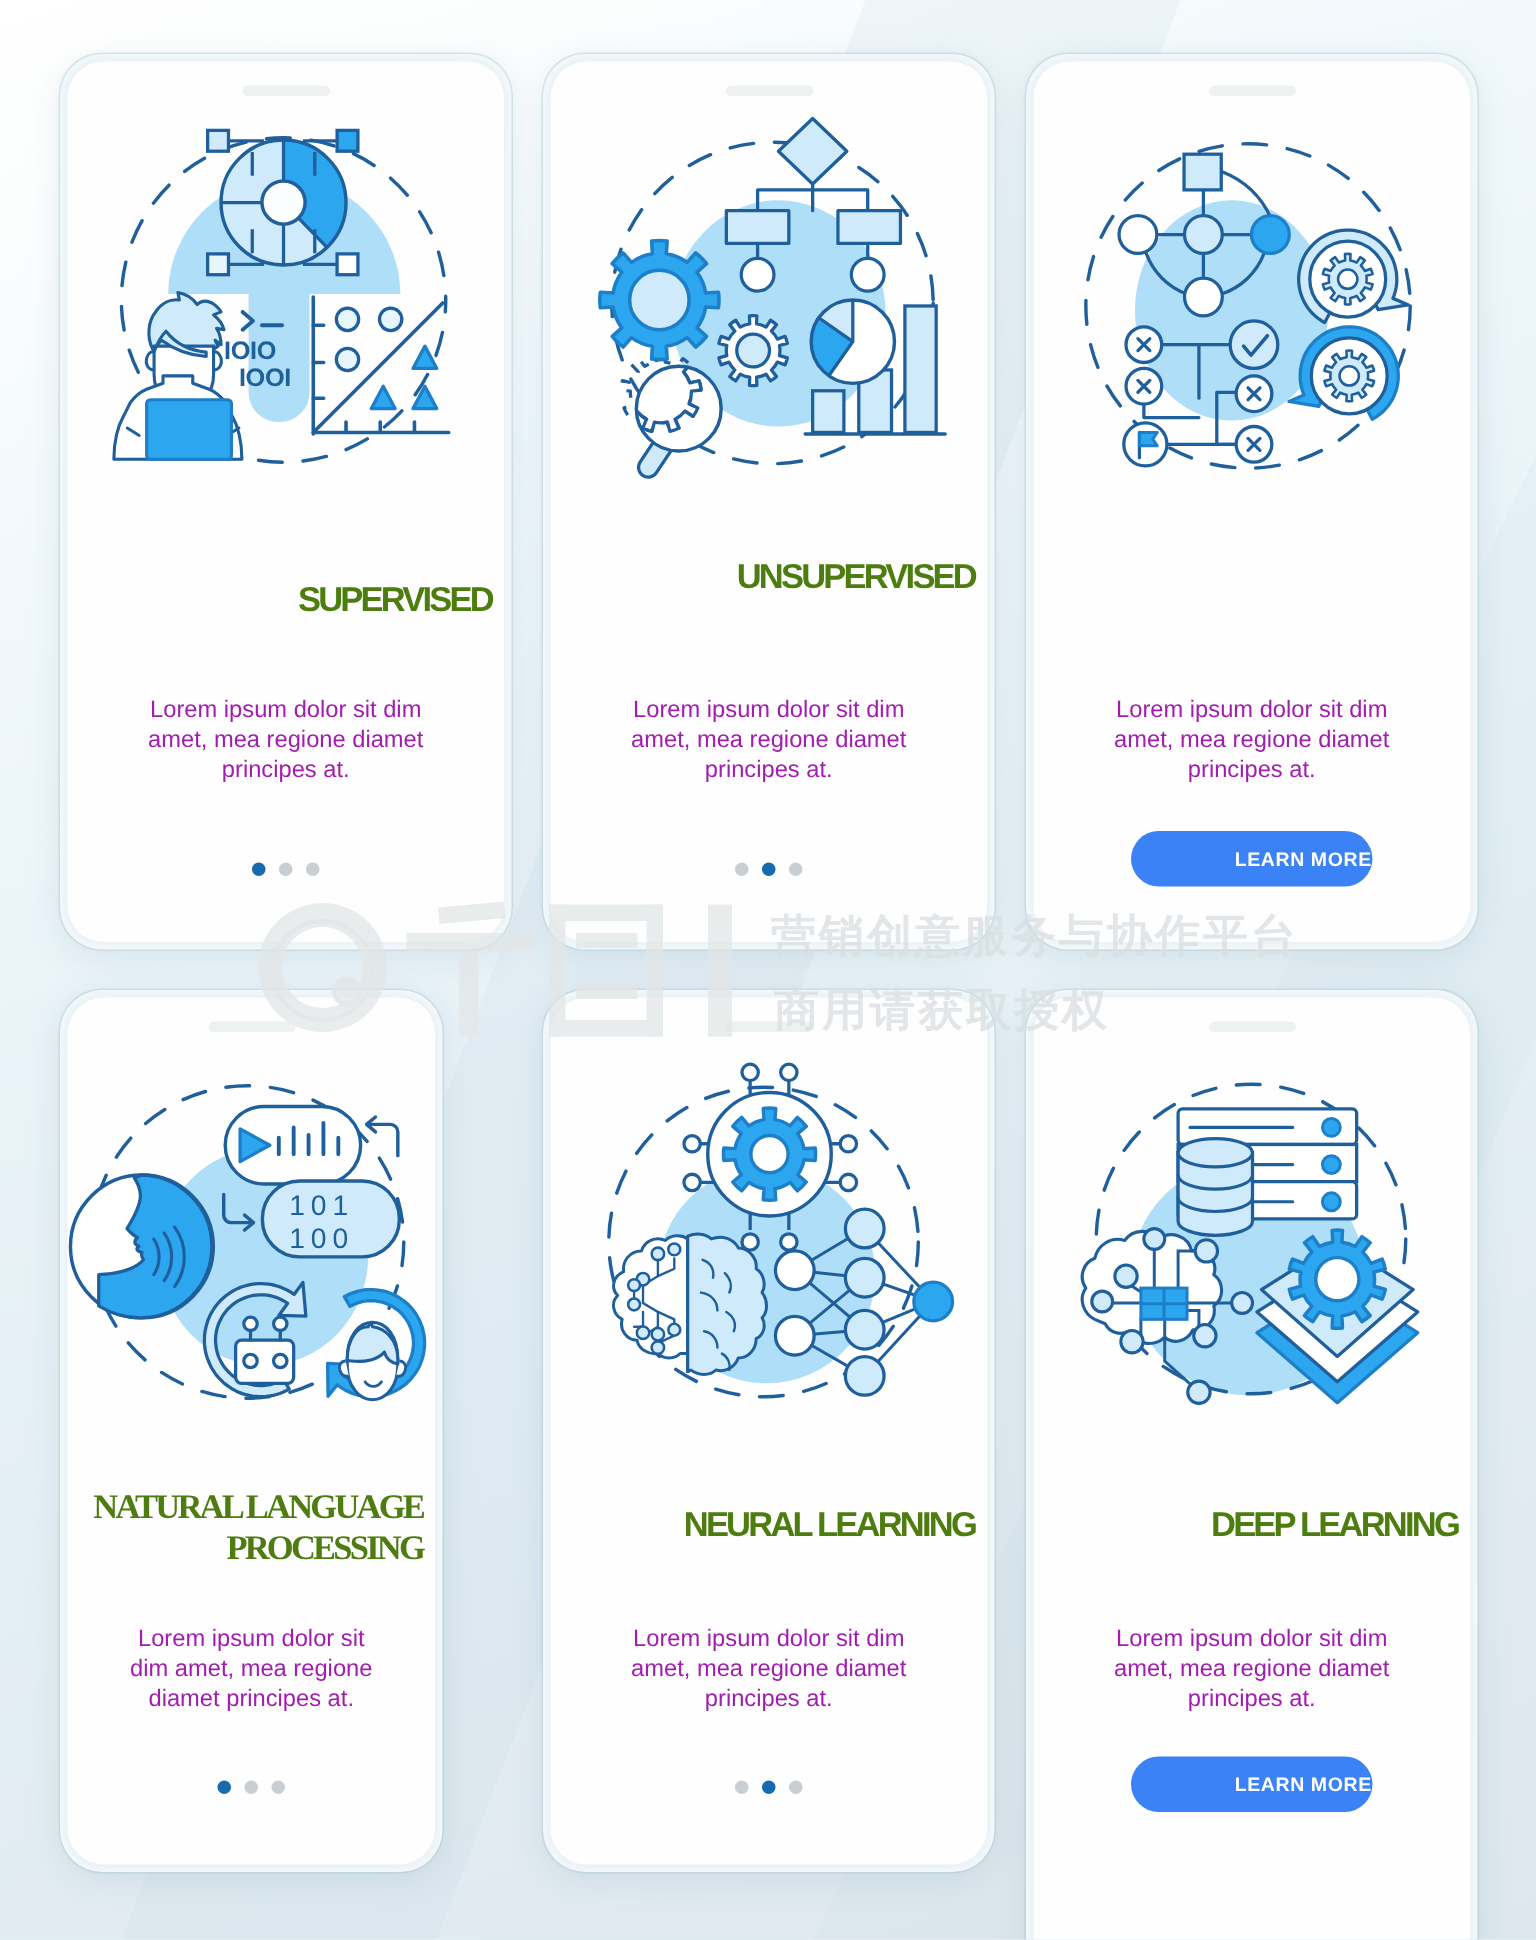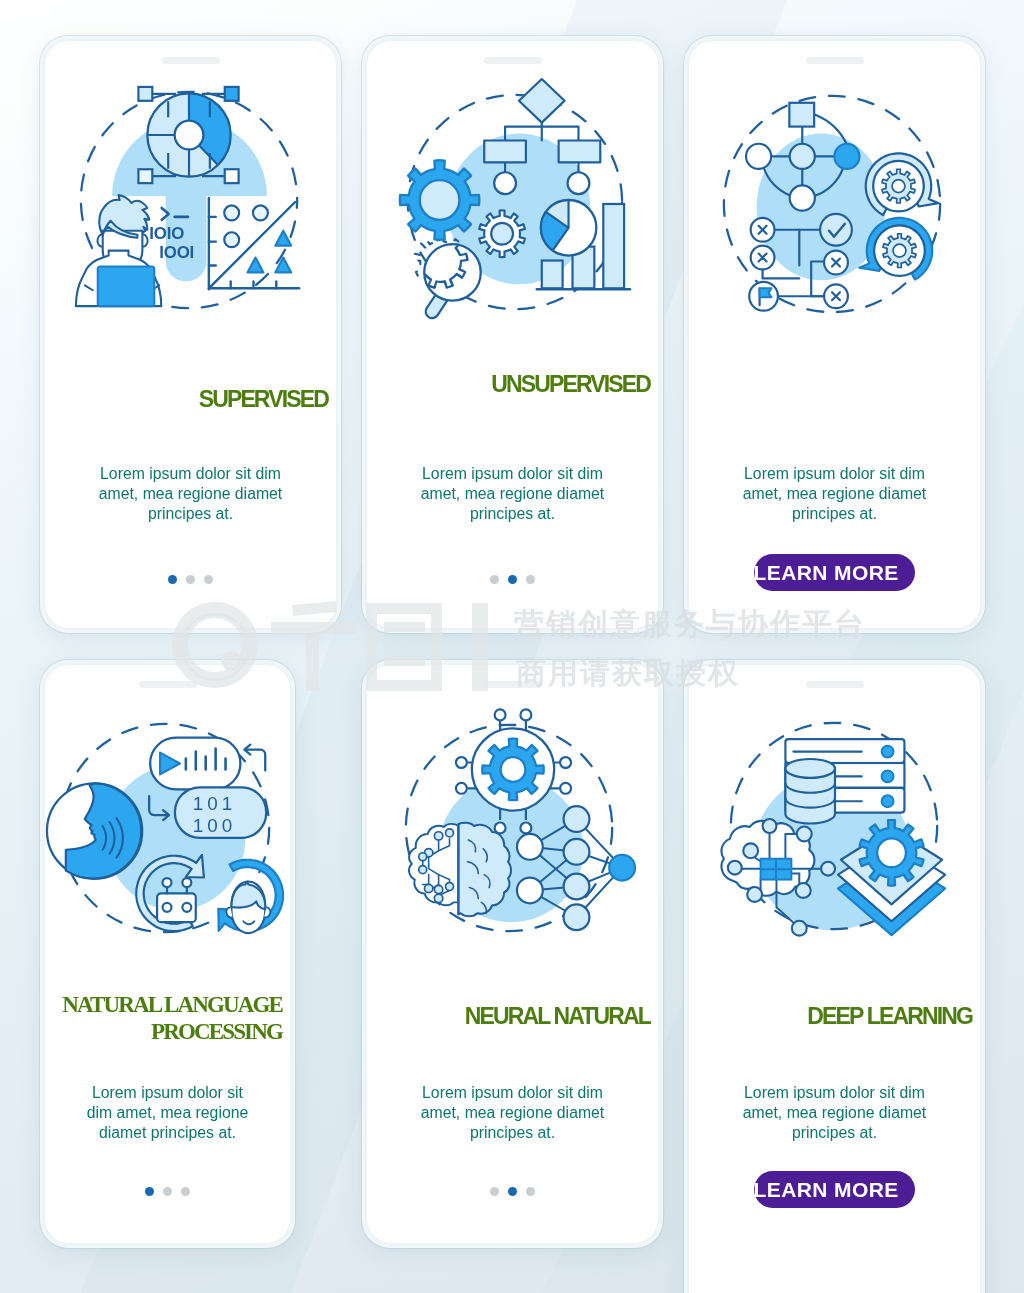--- a/index.html
+++ b/index.html
@@ -14,28 +14,28 @@
   box-shadow:0 0 7px rgba(170,198,210,.25);}
 .notch{position:absolute;left:50%;margin-left:-29px;top:16px;
   width:58px;height:7px;border-radius:3.5px;background:#eef1f2;}
 .illus{position:absolute;left:50%;margin-left:-124px;top:36px;width:248px;height:248px;text-align:center;}
 .illus svg{display:block;width:248px;height:248px;}
 .title{position:absolute;left:8px;right:8px;text-align:right;
   color:#4d7c0f;font-weight:bold;font-size:23px;letter-spacing:-1.85px;line-height:1.0;}
 .title.two{line-height:1.19;font-size:23px;letter-spacing:-1.85px;font-family:Liberation Serif, serif;}
 
 .desc{position:absolute;left:40px;right:40px;text-align:center;
-  color:#0f766e;font-size:15.8px;line-height:1.265;}
+  color:#a21caf;font-size:15.8px;line-height:1.265;}
 .dots{position:absolute;left:0;right:0;text-align:center;font-size:0;}
 .dot{display:inline-block;width:9px;height:9px;border-radius:50%;
   background:#c9ced2;margin:0 4.6px;vertical-align:middle;}
 .dot.on{background:#1769b0;}
 .btn{position:absolute;left:50%;margin-left:-81px;width:161px;height:37px;
-  background:#4c1d95;color:#fff;border-radius:19px;line-height:37px;
-  text-align:left;font-weight:bold;font-size:21px;letter-spacing:.4px;}
+  background:#3b82f6;color:#fff;border-radius:19px;line-height:37px;
+  text-align:right;font-weight:bold;font-size:13px;letter-spacing:.4px;}
 .wm{position:absolute;left:0;top:0;width:1024px;height:1073px;pointer-events:none;}
 </style>
 </head>
 <body>
 
 <div class="bg"></div>
 <div id="deco">
   <svg width="1024" height="1293" viewBox="0 0 1024 1293" style="position:absolute;left:0;top:0">
     <path d="M600 -60 L810 -60 L250 1400 L40 1400 Z" fill="#c9dde8" opacity="0.20"></path>
     <path d="M1060 230 L1060 600 L740 1400 L490 1400 Z" fill="#c9dde8" opacity="0.16"></path>
@@ -373,21 +373,21 @@
   <circle cx="142" cy="191" r="13" fill="#ffffff"></circle>
   <circle cx="189" cy="119" r="13" fill="#cfeafa"></circle>
   <circle cx="189" cy="152" r="13" fill="#cfeafa"></circle>
   <circle cx="189" cy="187" r="13" fill="#cfeafa"></circle>
   <circle cx="189" cy="218" r="13" fill="#cfeafa"></circle>
   <circle cx="235" cy="168" r="13" fill="#2ba6ef" stroke="#1d7fc7"></circle>
  </g>
 </g>
 </svg>
         </div>
-        <div class="title" style="top:340px">NEURAL NATURAL</div>
+        <div class="title" style="top:340px">NEURAL LEARNING</div>
         <div class="desc" style="top:418px">Lorem ipsum dolor sit dim amet, mea regione diamet principes at.</div>
         <div class="dots" style="top:522px"><span class="dot"></span><span class="dot on"></span><span class="dot"></span></div>
       </div>
     </div>
 <div class="phone" style="left:684px;top:660px;width:301px;height:744px">
       <div class="screen">
         <div class="notch"></div>
         <div class="illus">
           <svg viewBox="0 0 250 250" xmlns="http://www.w3.org/2000/svg">
 <ellipse cx="122" cy="152" rx="79" ry="79" fill="#afdef8"></ellipse>

